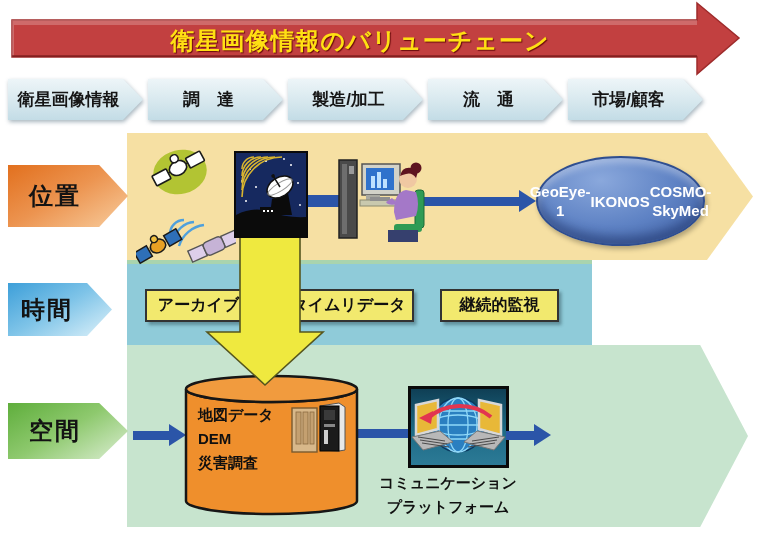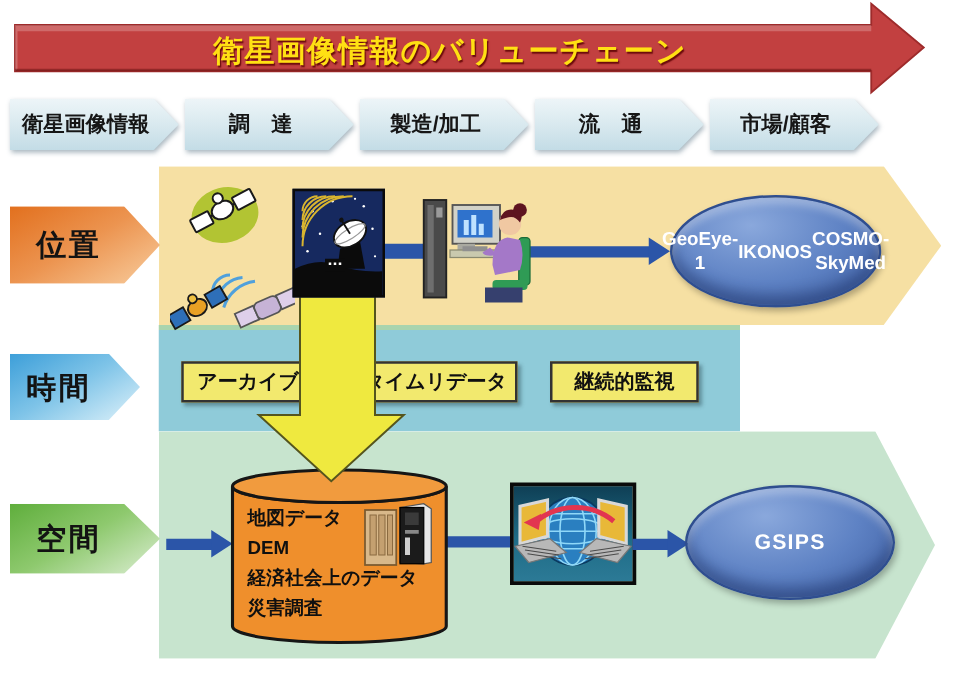--- a/index.html
+++ b/index.html
@@ -257,21 +257,20 @@
   </div>
 
   <svg id="cylinder-svg" width="177" height="143" viewBox="0 0 177 143">
     <path d="M3,15 L3,127 A85.5,13 0 0 0 174,127 L174,15 A85.5,13 0 0 1 3,15 Z" fill="#EF8F2C" stroke="#161616" stroke-width="2.5"></path>
     <ellipse cx="88.5" cy="15" rx="85.5" ry="13" fill="#F19B3E" stroke="#161616" stroke-width="2.5"></ellipse>
   </svg>
 
   <div id="db-text">
     <div>地図データ</div>
     <div>DEM</div>
-    <div>経済社会上のデータ</div>
     <div>災害調査</div>
   </div>
 
   <svg id="servers-svg" width="58" height="52" viewBox="0 0 58 52">
     <rect x="1" y="6" width="25" height="44" fill="#D8B88A" stroke="#7A5A30" stroke-width="1.4"></rect>
     <rect x="5" y="10" width="5" height="32" fill="#C4A070" stroke="#8A6A40" stroke-width="0.8"></rect>
     <rect x="12" y="10" width="5" height="32" fill="#C4A070" stroke="#8A6A40" stroke-width="0.8"></rect>
     <rect x="19" y="10" width="4" height="32" fill="#C4A070" stroke="#8A6A40" stroke-width="0.8"></rect>
     <polygon points="29,4 48,1 54,5 54,48 48,49 29,48" fill="#E8E8E8" stroke="#555" stroke-width="1"></polygon>
     <rect x="29" y="4" width="19" height="45" fill="#1B1B1B" stroke="#000" stroke-width="1"></rect>
@@ -309,23 +308,24 @@
             <line x1="88" y1="48" x2="61" y2="52"></line>
             <line x1="86" y1="51" x2="59" y2="55"></line>
             <line x1="84" y1="54" x2="57" y2="58"></line>
           </g>
       </g>
       <path d="M16,30 C34,13 62,13 80,28" fill="none" stroke="#E23550" stroke-width="4"></path>
       <polygon points="8,29 22,22 20,35" fill="#E23550"></polygon>
     </svg>
   </div>
 
+  <div id="platform-caption">
+    <div>コミュニケーション</div>
+    <div>プラットフォーム</div>
+  </div>
 
   <div class="harrow" id="arrow-gsips">
     <div class="shaft"></div>
     <div class="head"></div>
   </div>
 
-  <div class="ellipse-badge" id="gsips-ellipse">
-    <div>GSIPS</div>
-  </div>
 
 </div>
 
 </body></html>

